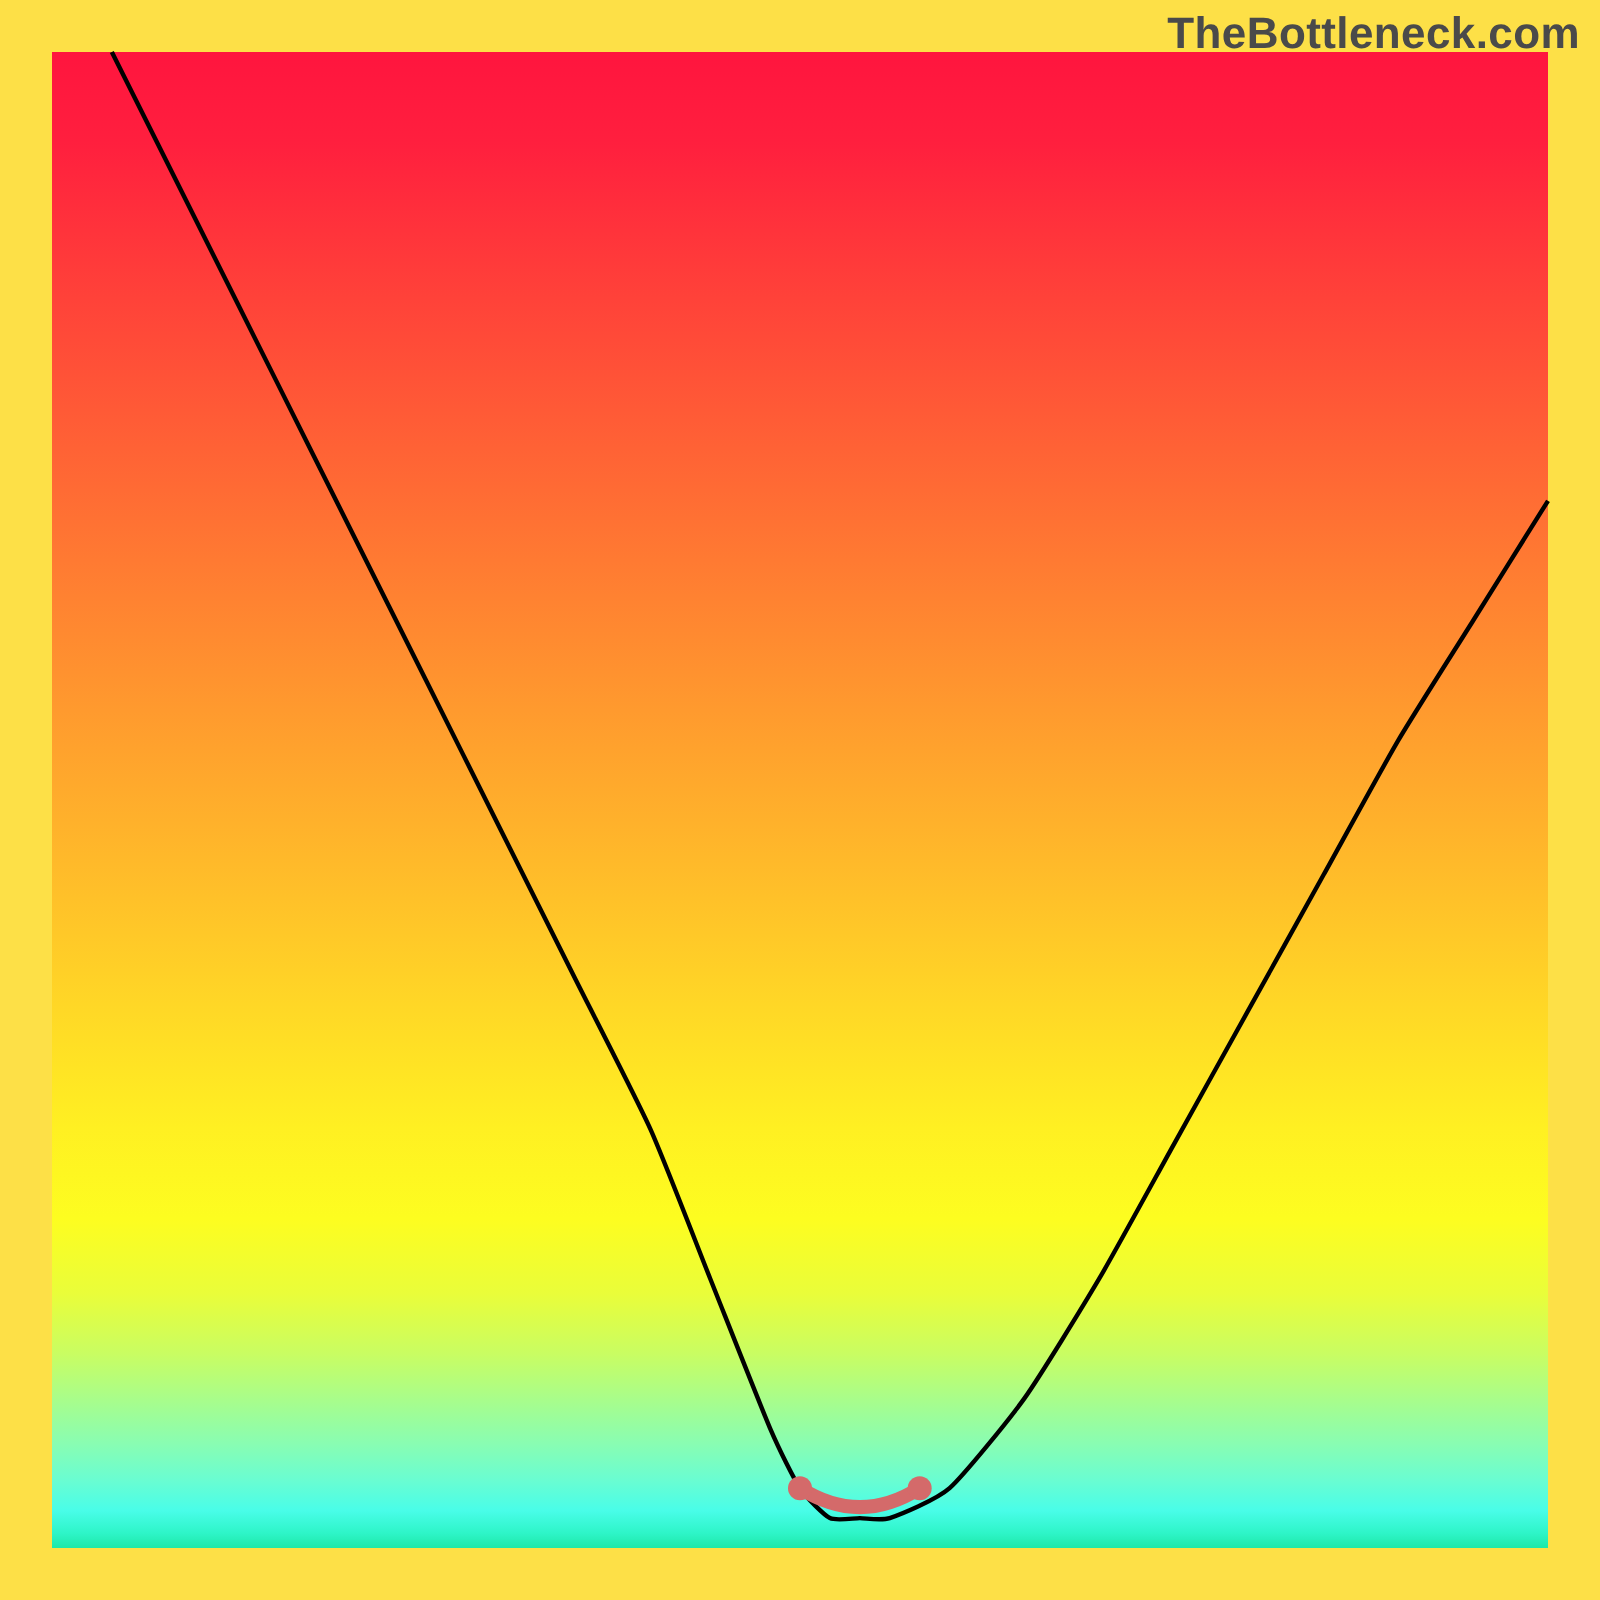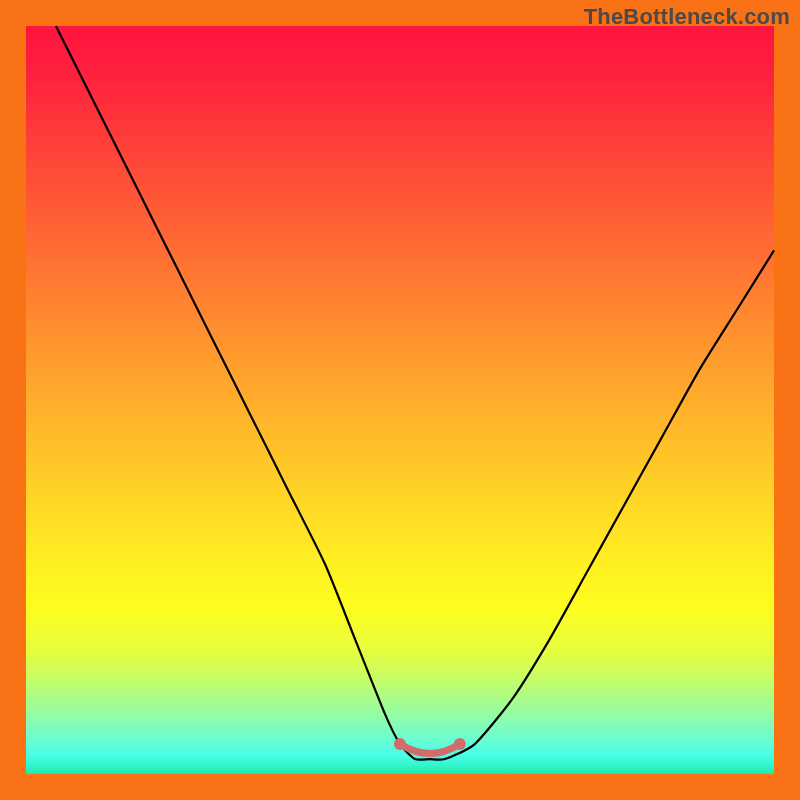--- a/index.html
+++ b/index.html
@@ -8,21 +8,21 @@
     width: 800px;
     height: 800px;
     overflow: hidden;
     background: #000;
     font-family: Arial, Helvetica, sans-serif;
   }
   .frame {
     position: relative;
     width: 800px;
     height: 800px;
-    background: #f97316;
+    background: #fde047;
   }
   .plot-area {
     position: absolute;
     left: 26px;
     top: 26px;
     width: 748px;
     height: 748px;
     background: linear-gradient(to bottom,
       #ff153e 0%,
       #ff1f3e 6%,

